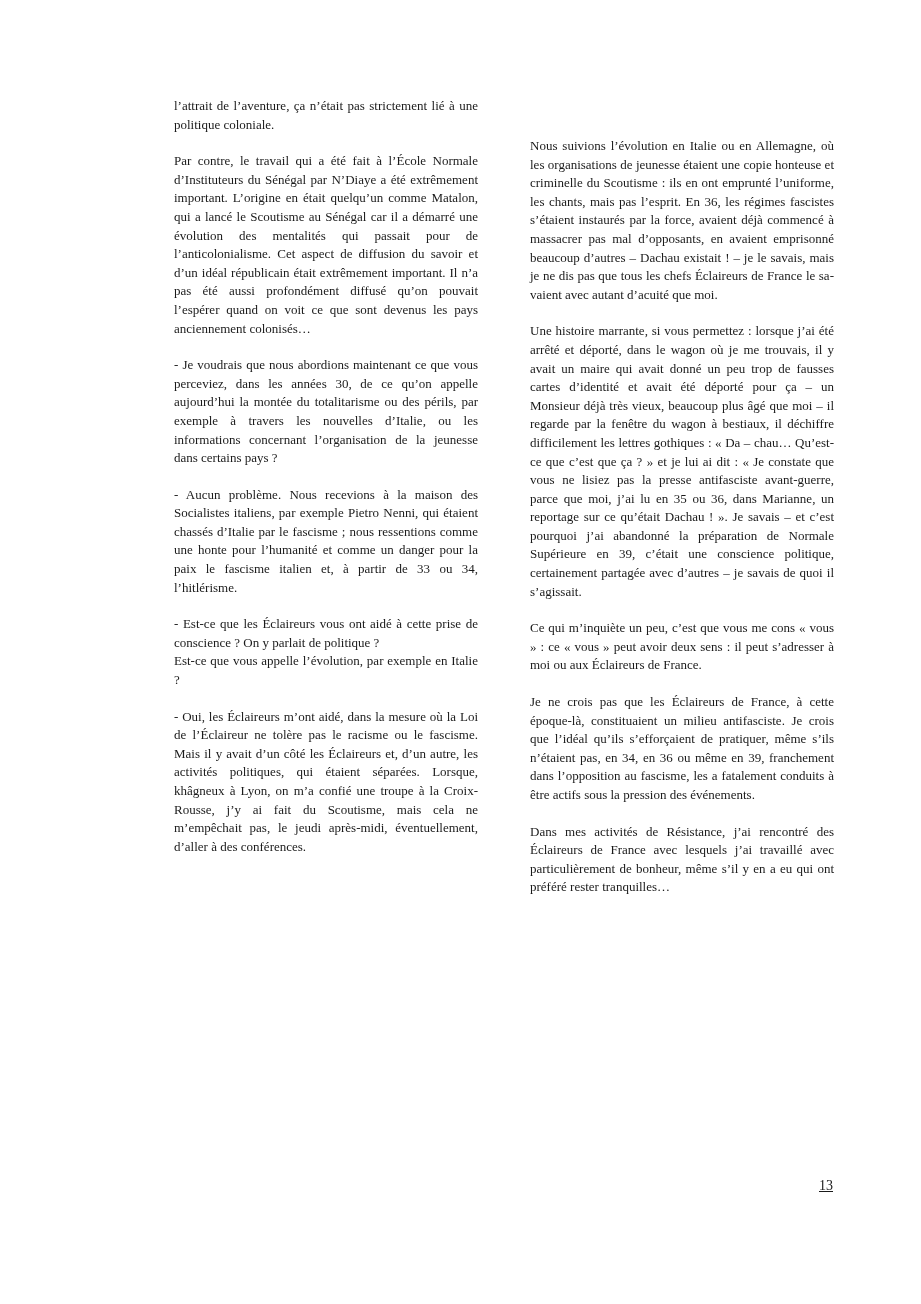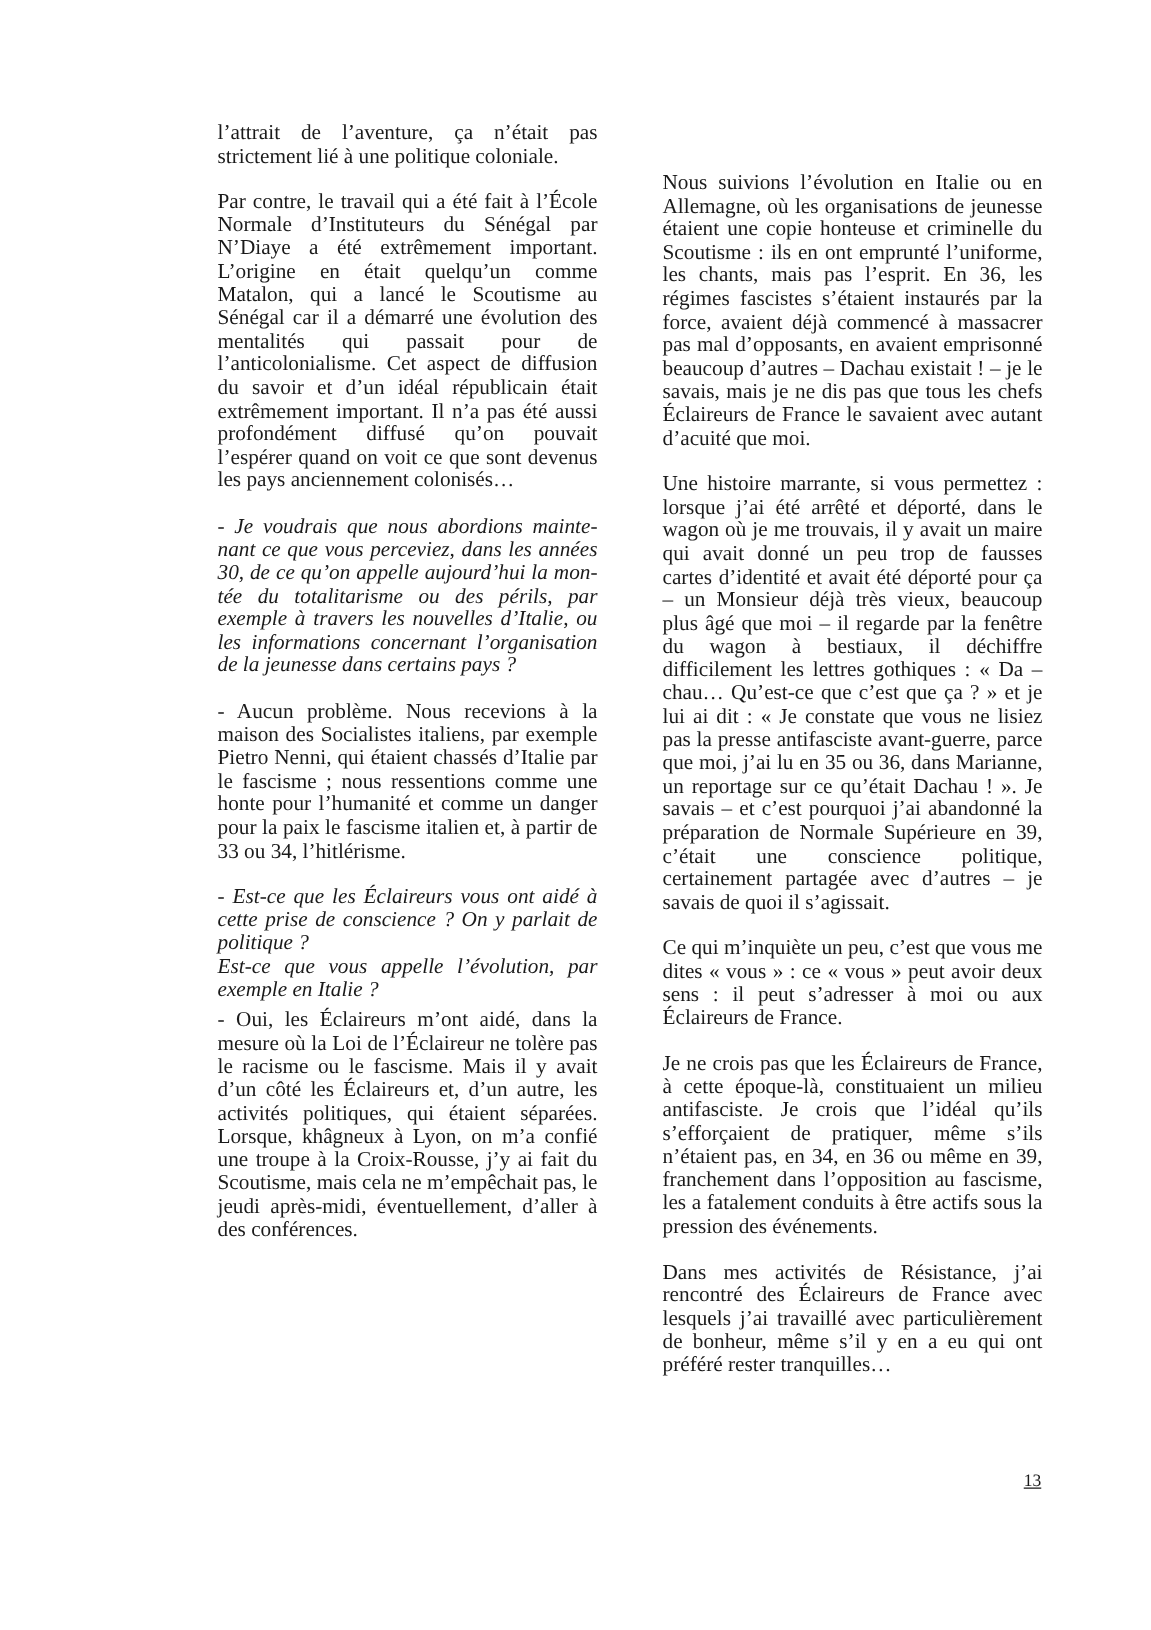--- a/index.html
+++ b/index.html
@@ -7,51 +7,51 @@
   .page {
     position: absolute; left: 0; top: 0; width: 921px; height: 1304px;
     background: #ffffff; color: #1a1a1a;
     font-family: "Liberation Serif", "DejaVu Serif", serif;
   }
   .col { position: absolute; width: 304px; }
   .col-left { left: 174px; top: 97px; }
   .col-right { left: 530px; top: 117px; margin-top: 20px; }
   .para {
     margin: 0 0 18px 0;
-    font-size: 17px;
+    font-size: 13px;
     line-height: 18.6px;
     text-align: justify;
     hyphens: manual;
   }
-  .para.italic { font-style: italic; }
+  .para.italic { }
   .page-number {
     position: absolute; left: 790px; top: 1178px; width: 43px;
     text-align: right; font-size: 14px;
     font-family: "Liberation Serif", serif; color: #1a1a1a; text-decoration: underline;
   }
 </style>
 </head>
 <body>
 
 <div class="page">
 
   <div class="col col-left">
     <p class="para">l’attrait de l’aventure, ça n’était pas strictement lié à une politique coloniale.</p>
     <p class="para">Par contre, le travail qui a été fait à l’École Normale d’Instituteurs du Sé­négal par N’Diaye a été extrêmement important. L’origine en était quelqu’un comme Matalon, qui a lancé le Scou­tisme au Sénégal car il a démarré une évolution des mentalités qui passait pour de l’anticolonialisme. Cet aspect de diffusion du savoir et d’un idéal républicain était extrêmement impor­tant. Il n’a pas été aussi profondément diffusé qu’on pouvait l’espérer quand on voit ce que sont devenus les pays anciennement colonisés…</p>
     <p class="para italic">- Je voudrais que nous abordions mainte­nant ce que vous perceviez, dans les années 30, de ce qu’on appelle aujourd’hui la mon­tée du totalitarisme ou des périls, par exemple à travers les nouvelles d’Italie, ou les informations concernant l’organisation de la jeunesse dans certains pays ?</p>
     <p class="para"> - Aucun problème. Nous recevions à la maison des Socialistes italiens, par exemple Pietro Nenni, qui étaient chas­sés d’Italie par le fascisme ; nous res­sentions comme une honte pour l’humanité et comme un danger pour la paix le fascisme italien et, à partir de 33 ou 34, l’hitlérisme.</p>
-    <div class="para italic" style="margin-bottom:6px;">
+    <div class="para italic" style="margin-bottom:18px;">
       <div>- Est-ce que les Éclaireurs vous ont aidé à cette prise de conscience ? On y parlait de politique ?</div>
       <div>Est-ce que vous appelle l’évolution, par exemple en Italie ?</div>
     </div>
     <p class="para">- Oui, les Éclaireurs m’ont aidé, dans la mesure où la Loi de l’Éclaireur ne tolère pas le racisme ou le fascisme. Mais il y avait d’un côté les Éclaireurs et, d’un autre, les activités politiques, qui étaient séparées. Lorsque, khâgneux à Lyon, on m’a confié une troupe à la Croix-Rousse, j’y ai fait du Scoutisme, mais cela ne m’empêchait pas, le jeudi après-midi, éventuellement, d’aller à des conférences.</p>
   </div>
 
   <div class="col col-right">
     <p class="para">Nous suivions l’évolution en Italie ou en Allemagne, où les organisations de jeunesse étaient une copie honteuse et criminelle du Scoutisme : ils en ont em­prunté l’uniforme, les chants, mais pas l’esprit. En 36, les régimes fascistes s’étaient instaurés par la force, avaient déjà commencé à massacrer pas mal d’opposants, en avaient emprisonné beaucoup d’autres – Dachau existait ! – je le savais, mais je ne dis pas que tous les chefs Éclaireurs de France le sa­vaient avec autant d’acuité que moi.</p>
     <p class="para">Une histoire marrante, si vous permet­tez : lorsque j’ai été arrêté et déporté, dans le wagon où je me trouvais, il y avait un maire qui avait donné un peu trop de fausses cartes d’identité et avait été déporté pour ça – un Monsieur déjà très vieux, beaucoup plus âgé que moi – il regarde par la fenêtre du wa­gon à bestiaux, il déchiffre difficilement les lettres gothiques : « Da – chau… Qu’est-ce que c’est que ça ? » et je lui ai dit : « Je constate que vous ne lisiez pas la presse antifasciste avant-guerre, parce que moi, j’ai lu en 35 ou 36, dans Marianne, un reportage sur ce qu’était Dachau ! ». Je savais – et c’est pourquoi j’ai abandonné la préparation de Nor­male Supérieure en 39, c’était une cons­cience politique, certainement partagée avec d’autres – je savais de quoi il s’agissait.</p>
-    <p class="para">Ce qui m’inquiète un peu, c’est que vous me dites « vous » : ce « vous » peut avoir deux sens : il peut s’adresser à moi ou aux Éclaireurs de France.</p>
+    <p class="para">Ce qui m’inquiète un peu, c’est que vous me cons « vous » : ce « vous » peut avoir deux sens : il peut s’adresser à moi ou aux Éclaireurs de France.</p>
     <p class="para">Je ne crois pas que les Éclaireurs de France, à cette époque-là, constituaient un milieu antifasciste. Je crois que l’idéal qu’ils s’efforçaient de pratiquer, même s’ils n’étaient pas, en 34, en 36 ou même en 39, franchement dans l’opposition au fascisme, les a fatale­ment conduits à être actifs sous la pres­sion des événements.</p>
     <p class="para">Dans mes activités de Résistance, j’ai rencontré des Éclaireurs de France avec lesquels j’ai travaillé avec particulière­ment de bonheur, même s’il y en a eu qui ont préféré rester tranquilles…</p>
   </div>
 
   <div class="page-number">13</div>
 </div>
 
 </body></html>

